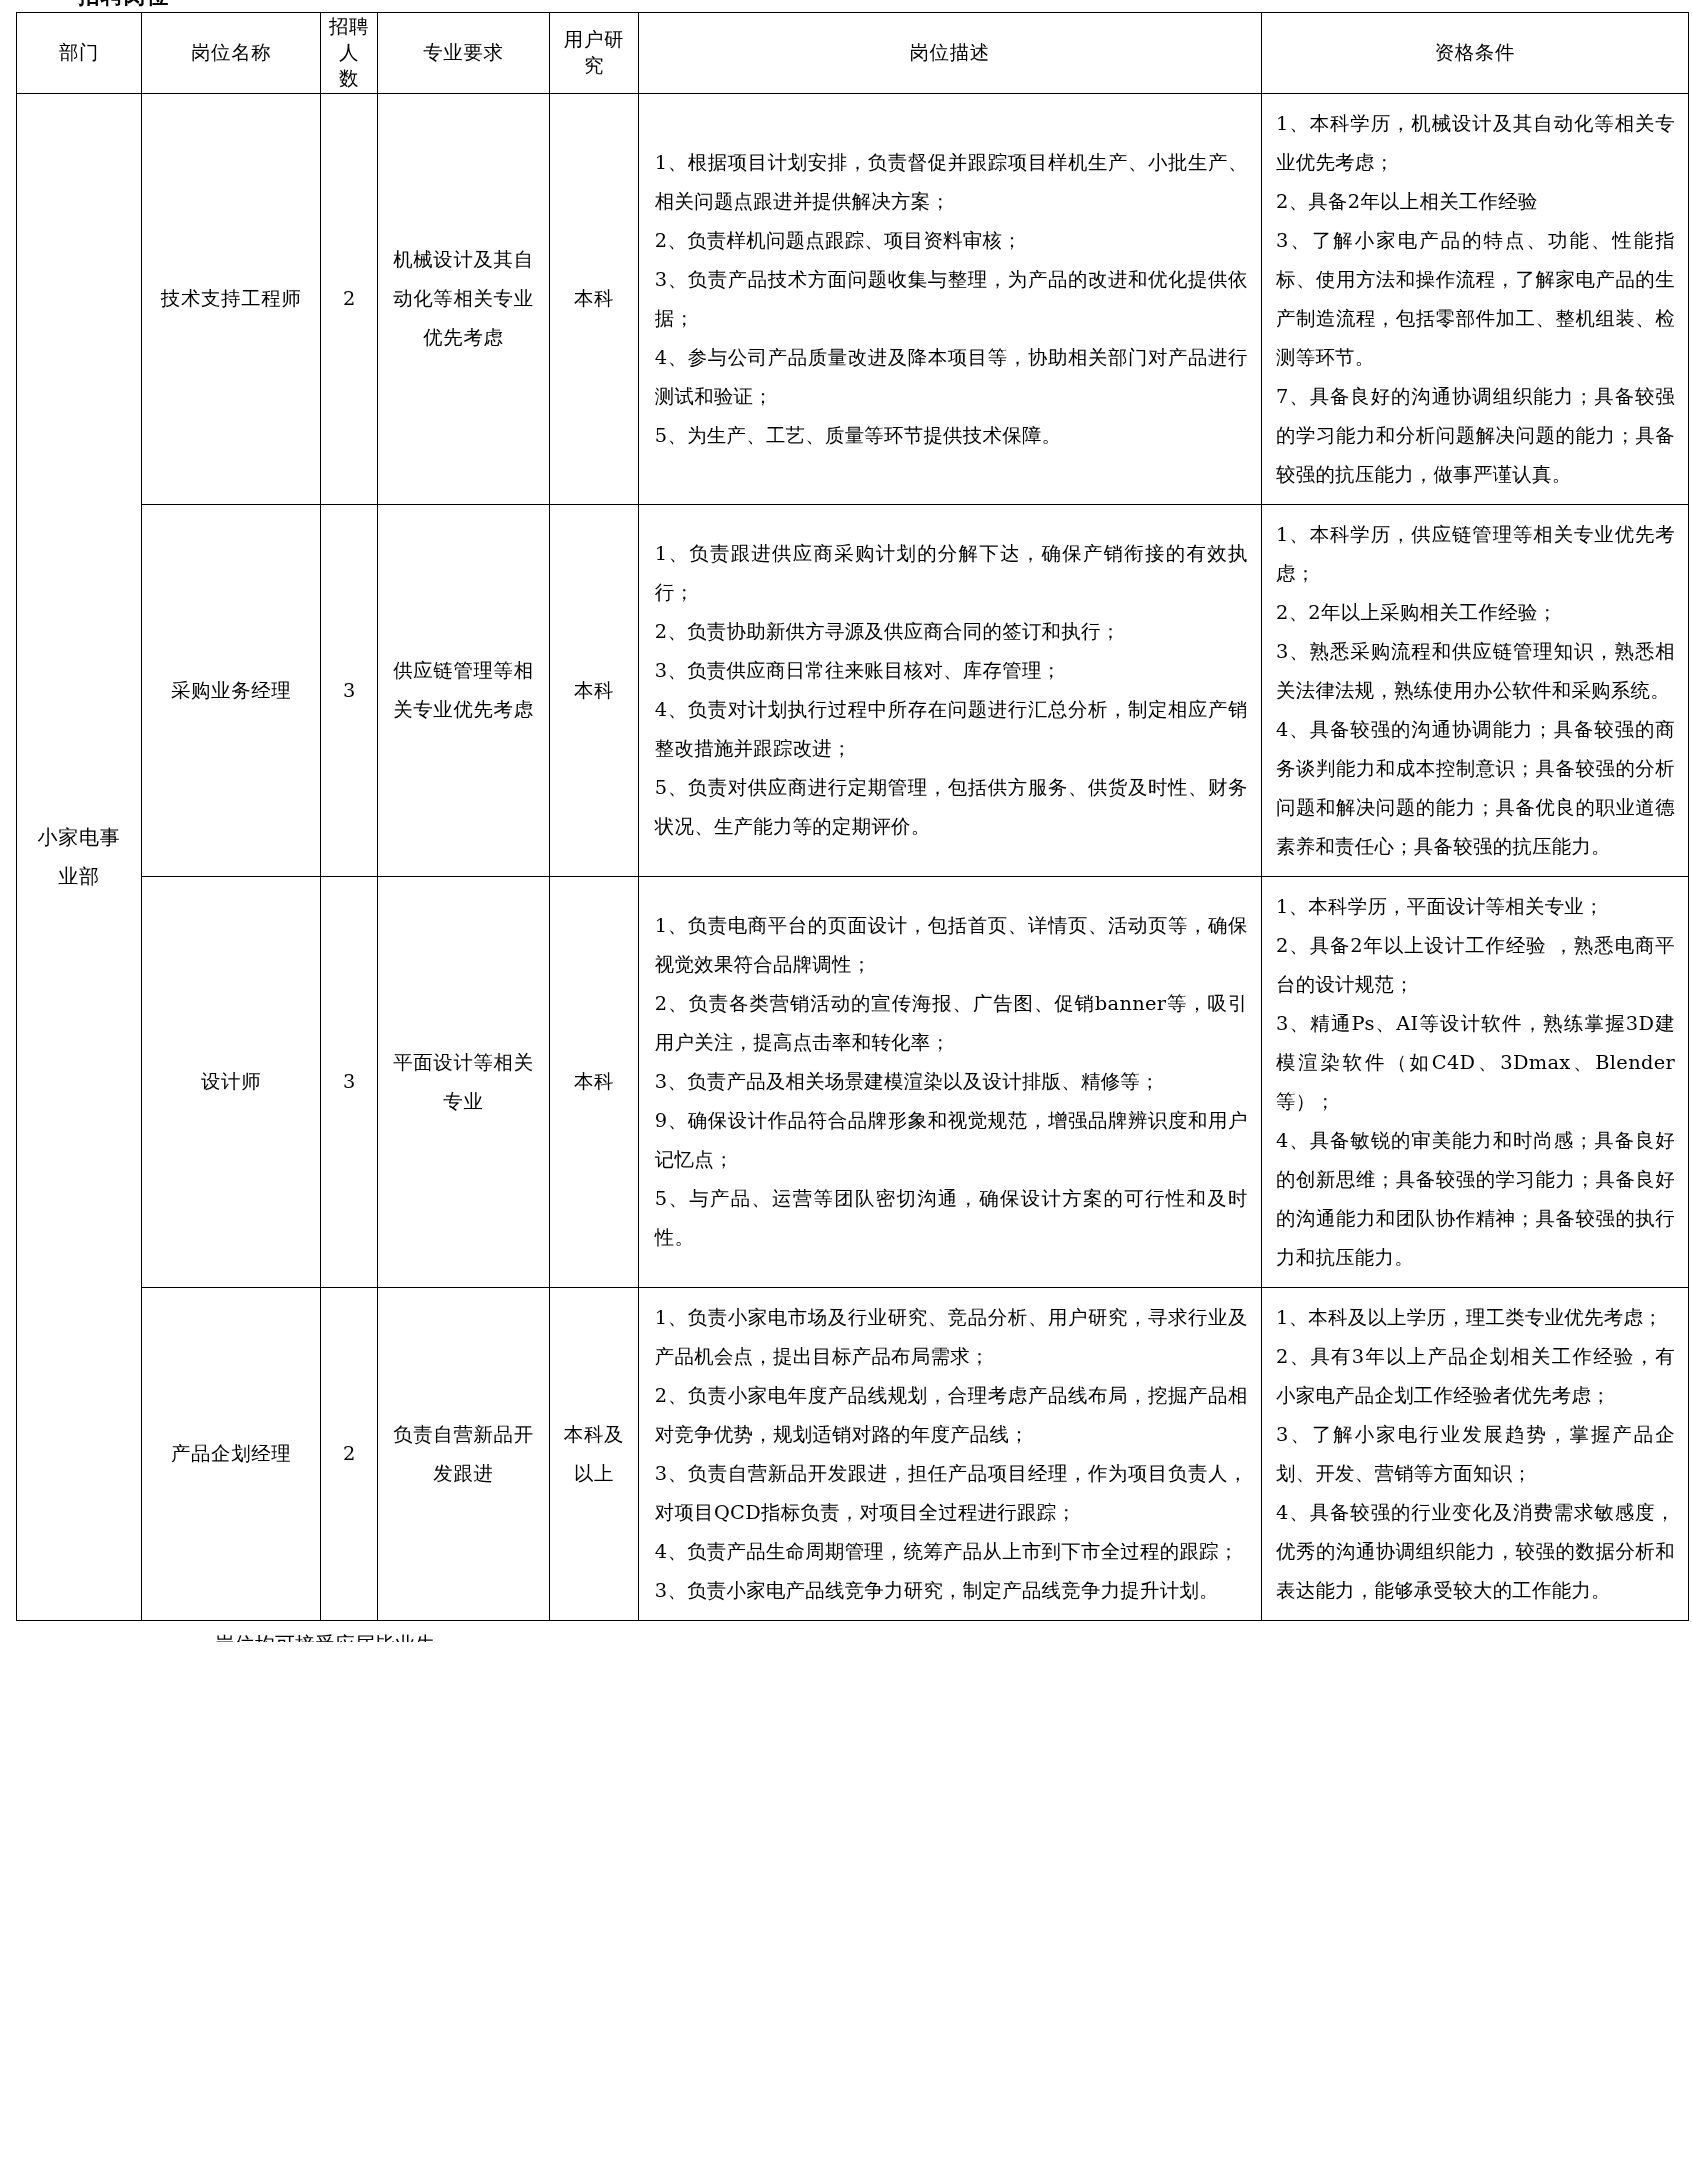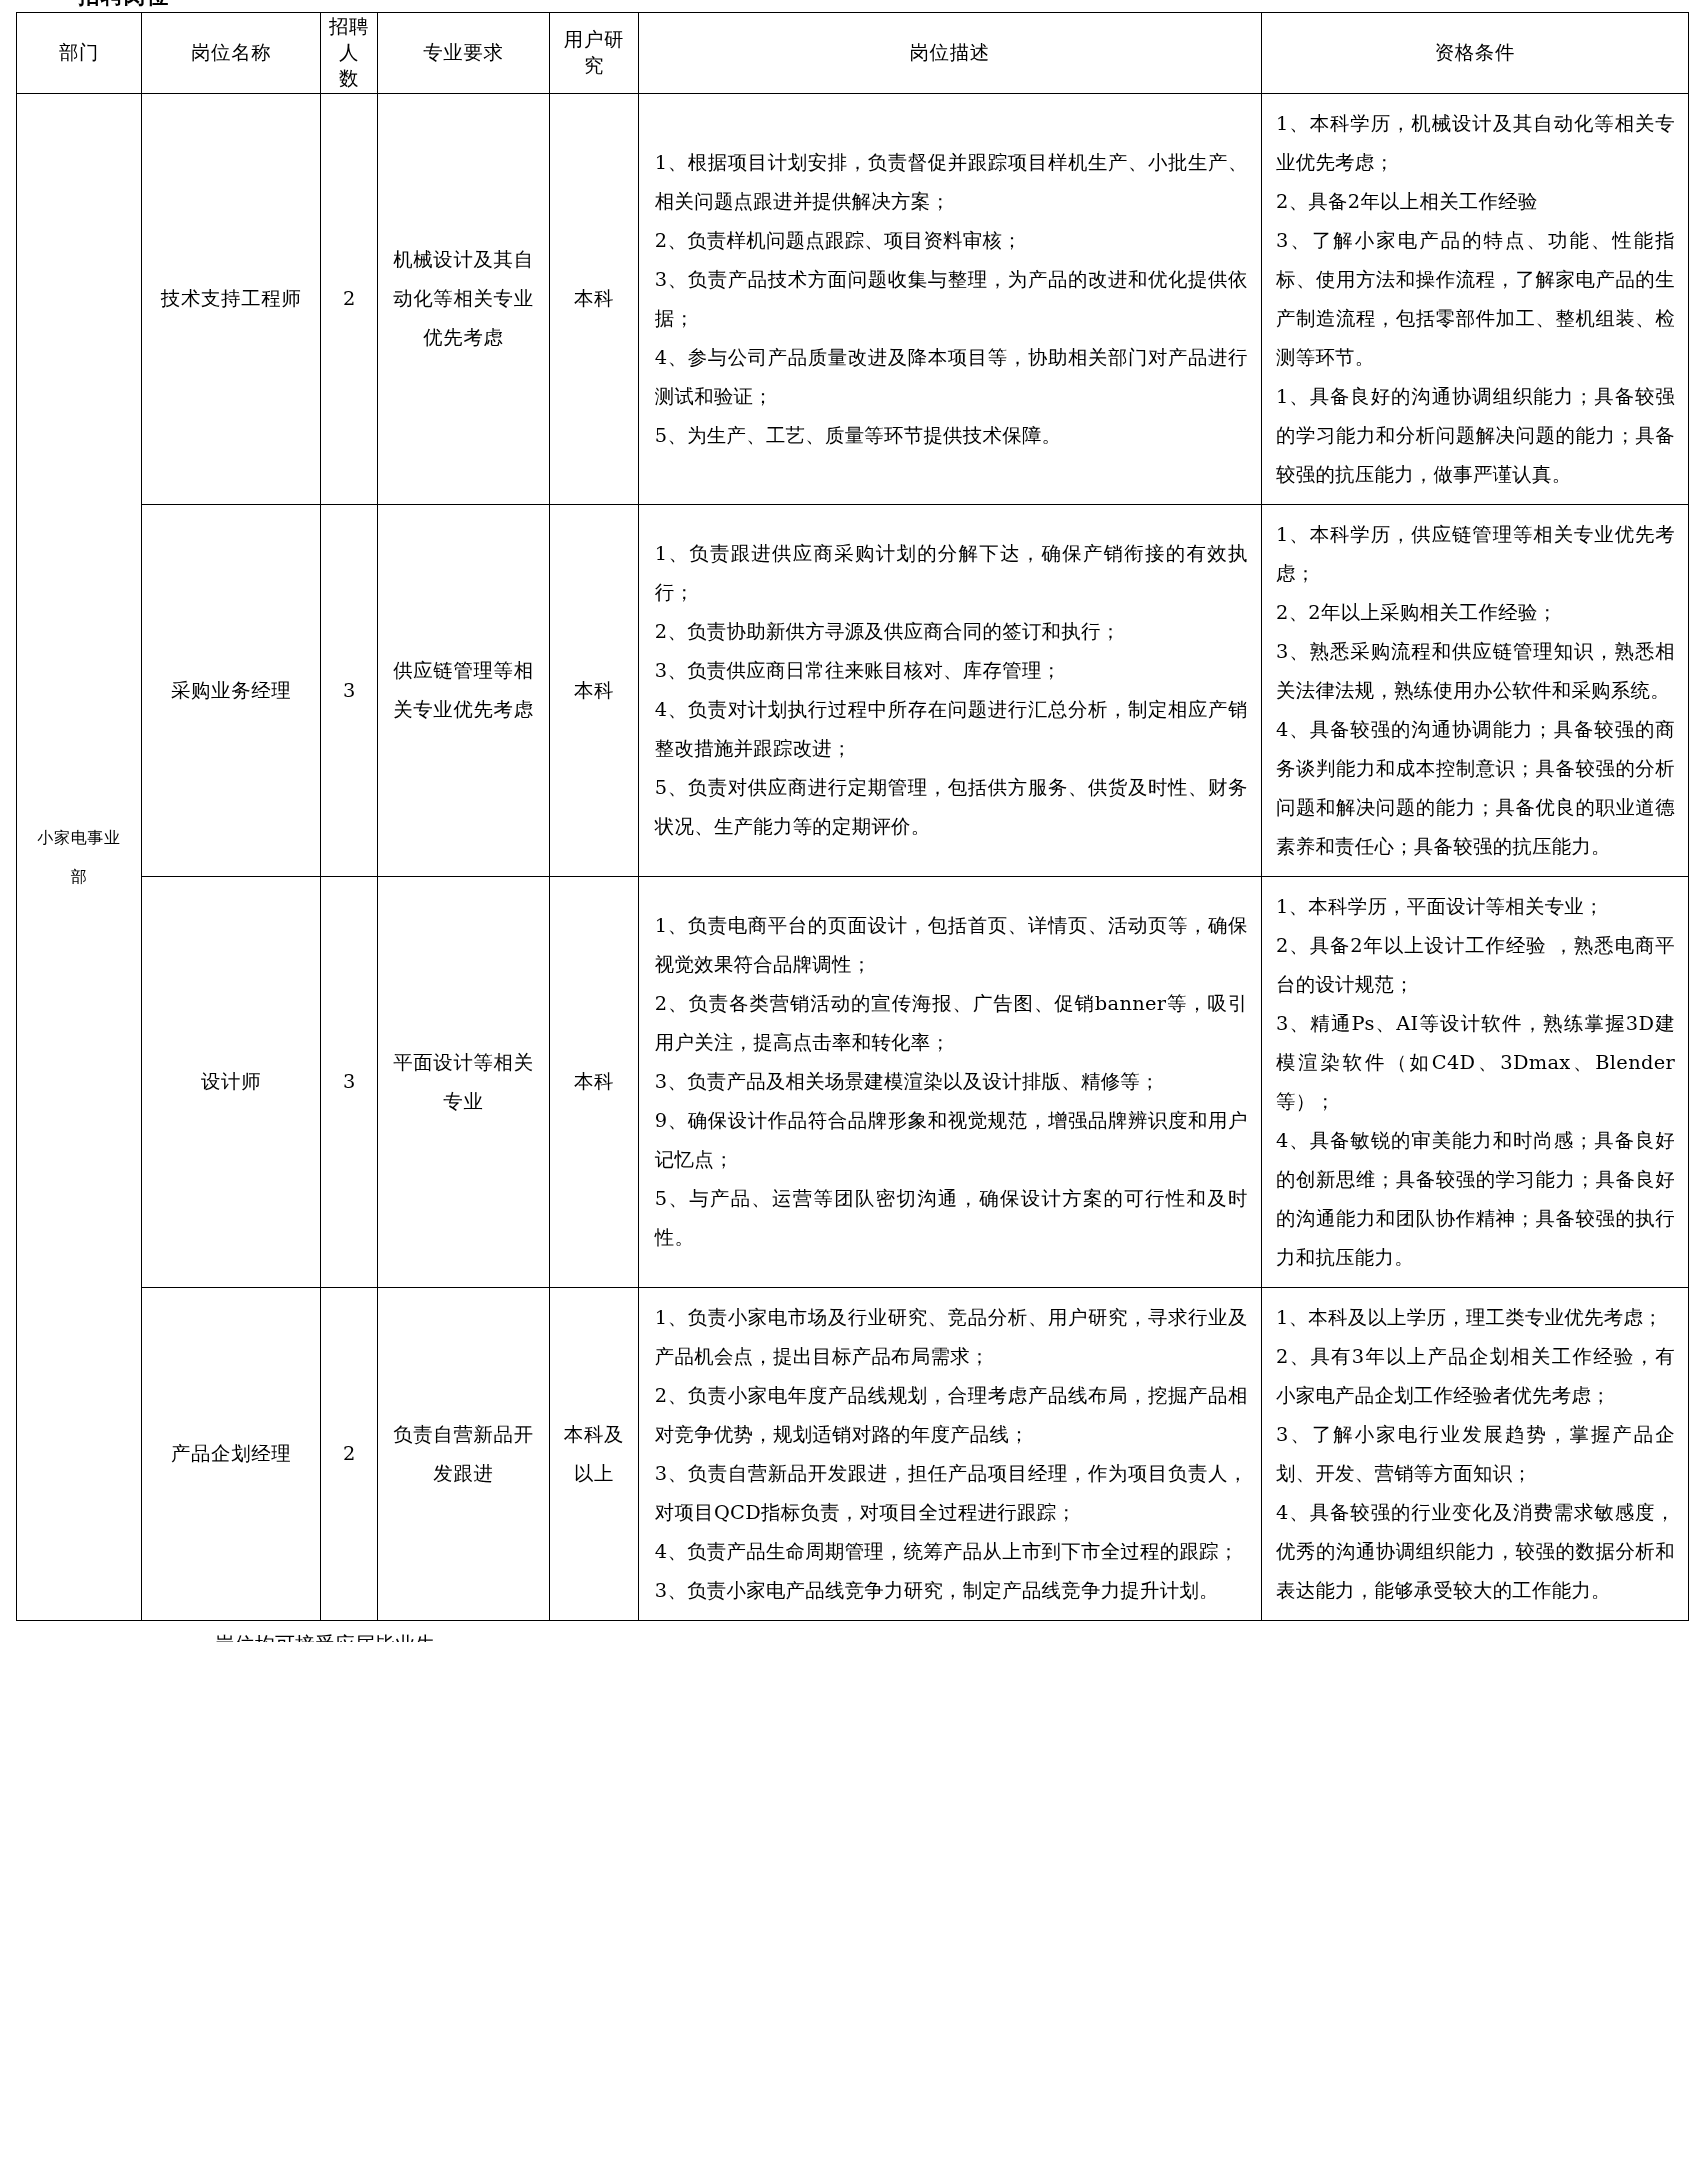--- a/index.html
+++ b/index.html
@@ -100,21 +100,21 @@
     letter-spacing: 0.3px;
     margin: 0;
   }
   td.qual .para-list { padding: 10px 13px 10px 14.4px; }
   td.desc .para-list { padding: 10px 13px 10px 16px; }
 
   
   .dept-text {
     display: block;
     text-align: center;
-    font-size: 16px;
+    font-size: 20px;
     line-height: 39px;
     letter-spacing: 0.7px;
     padding: 0 18.7px;
     word-break: break-all;
   }
   .bottom-clip {
     height: 21.5px;
     overflow: hidden;
     position: relative;
   }
@@ -195,21 +195,21 @@
             <p class="para">3、负责产品技术方面问题收集与整理，为产品的改进和优化提供依据；</p>
             <p class="para">4、参与公司产品质量改进及降本项目等，协助相关部门对产品进行测试和验证；</p>
             <p class="para">5、为生产、工艺、质量等环节提供技术保障。</p>
           </div>
         </td>
         <td class="body qual">
           <div class="para-list">
             <p class="para">1、本科学历，机械设计及其自动化等相关专业优先考虑；</p>
             <p class="para">2、具备2年以上相关工作经验</p>
             <p class="para">3、了解小家电产品的特点、功能、性能指标、使用方法和操作流程，了解家电产品的生产制造流程，包括零部件加工、整机组装、检测等环节。</p>
-            <p class="para">1、具备良好的沟通协调组织能力；具备较强的学习能力和分析问题解决问题的能力；具备较强的抗压能力，做事严谨认真。</p>
+            <p class="para">7、具备良好的沟通协调组织能力；具备较强的学习能力和分析问题解决问题的能力；具备较强的抗压能力，做事严谨认真。</p>
           </div>
         </td>
       </tr>
 
       <tr>
         <td class="center">
             <span class="cell-inner">采购业务经理</span>
           </td>
         <td class="num"><span class="cell-inner">3</span></td>
         <td class="center">

